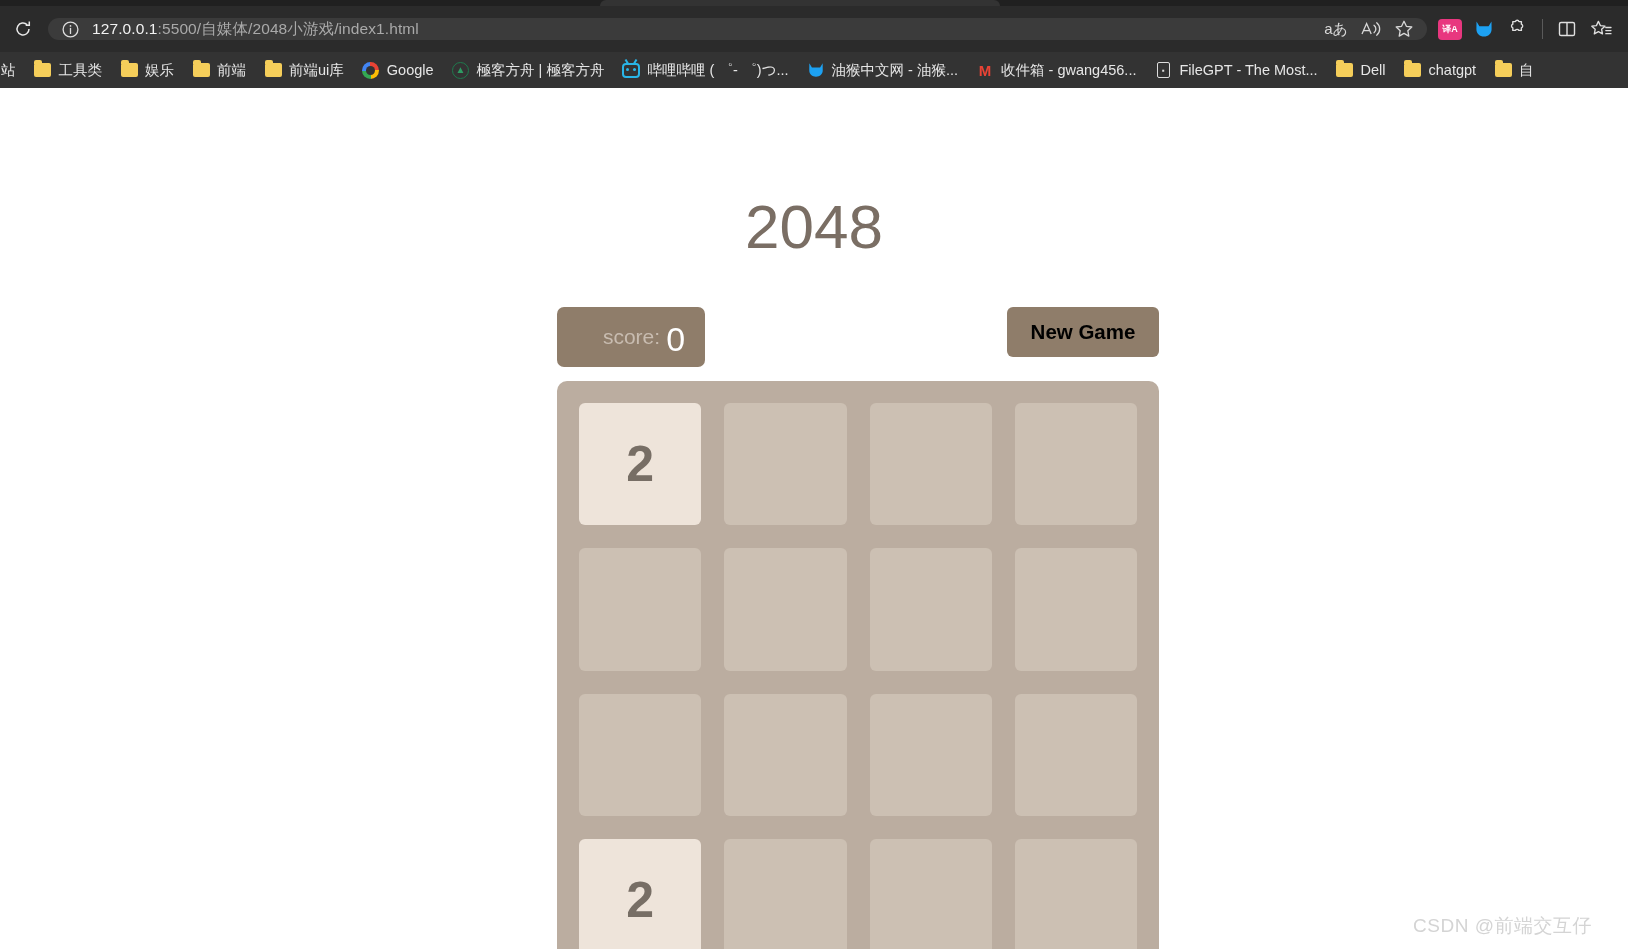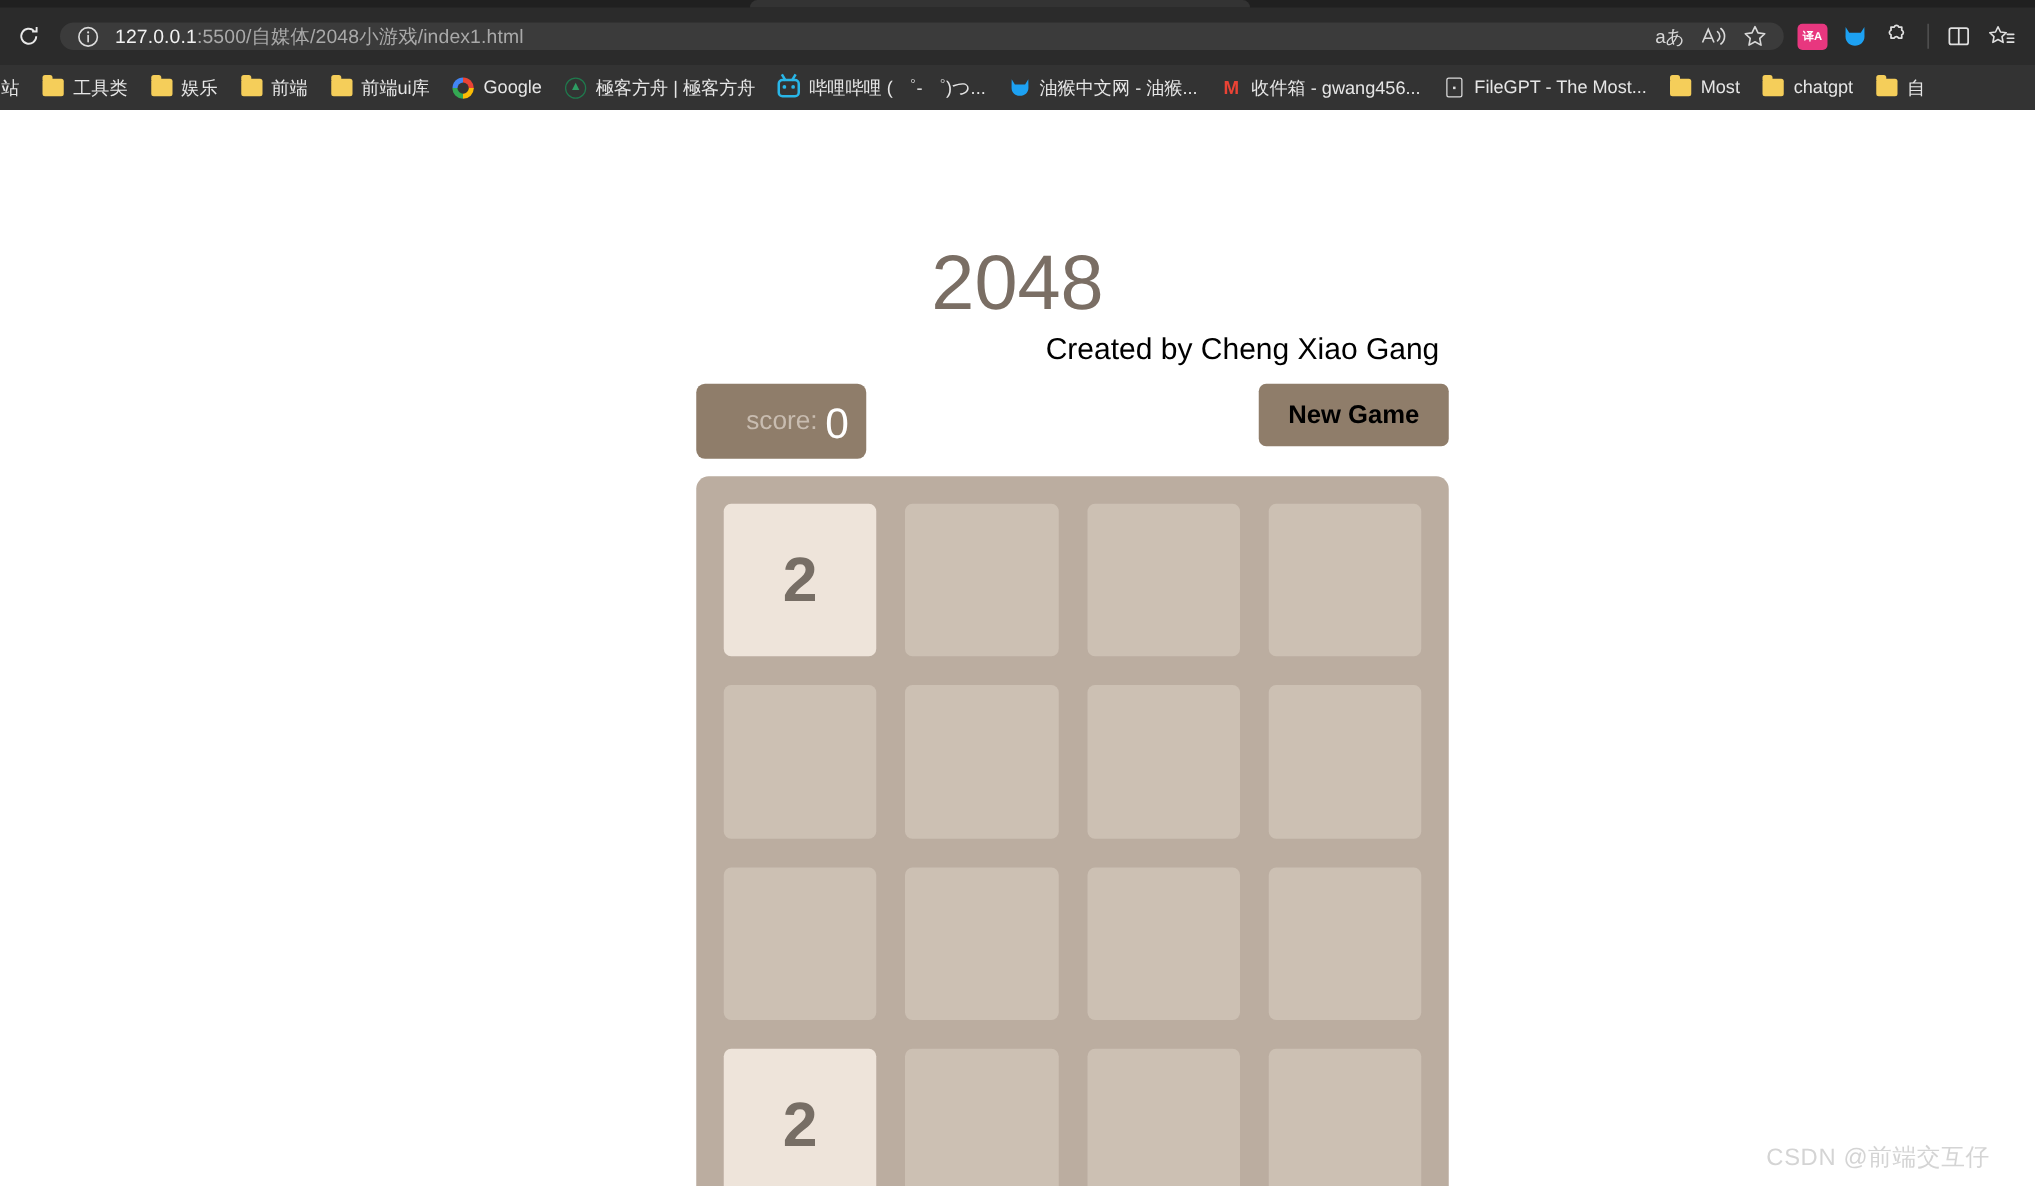--- a/index.html
+++ b/index.html
@@ -199,21 +199,21 @@
     left: 0; right: 0;
     top: 178px;
     text-align: center;
     font-size: 24px;
     color: #000000;
     padding-left: 360px;
   }
   #score-box {
     position: absolute;
     left: 557px; top: 219px;
-    width: 136px; height: 60px;
+    width: 148px; height: 60px;
     background: #8f7d6a;
     border-radius: 7px;
     display: flex;
     align-items: center;
     justify-content: center;
     padding-left: 26px;
   }
   #score-label {
     font-size: 21px;
     color: #c8bcb0;
@@ -436,21 +436,21 @@
       <span class="bm-ico">
           <span class="ico-file">▪</span>
         </span>
       <span class="bm-label">FileGPT - The Most...</span>
     </div>
 
     <div class="bm">
       <span class="bm-ico">
           <span class="folder-ico"></span>
         </span>
-      <span class="bm-label">Most</span>
+      <span class="bm-label">Dell</span>
     </div>
 
     <div class="bm">
       <span class="bm-ico">
           <span class="folder-ico"></span>
         </span>
       <span class="bm-label">chatgpt</span>
     </div>
 
     <div class="bm">
@@ -459,21 +459,20 @@
         </span>
       <span class="bm-label">自</span>
     </div>
 
   </div>
 </div>
 
 <div id="page">
 
   <div id="game-title">2048</div>
-  <div id="game-subtitle">Created by Cheng Xiao Gang</div>
 
   <div id="score-box">
     <span id="score-label">score:</span>
     <span id="score-value">0</span>
   </div>
 
   <button id="new-game-button">New Game</button>
 
   <div id="grid-container">
       <div class="cell tile-2">2</div>

